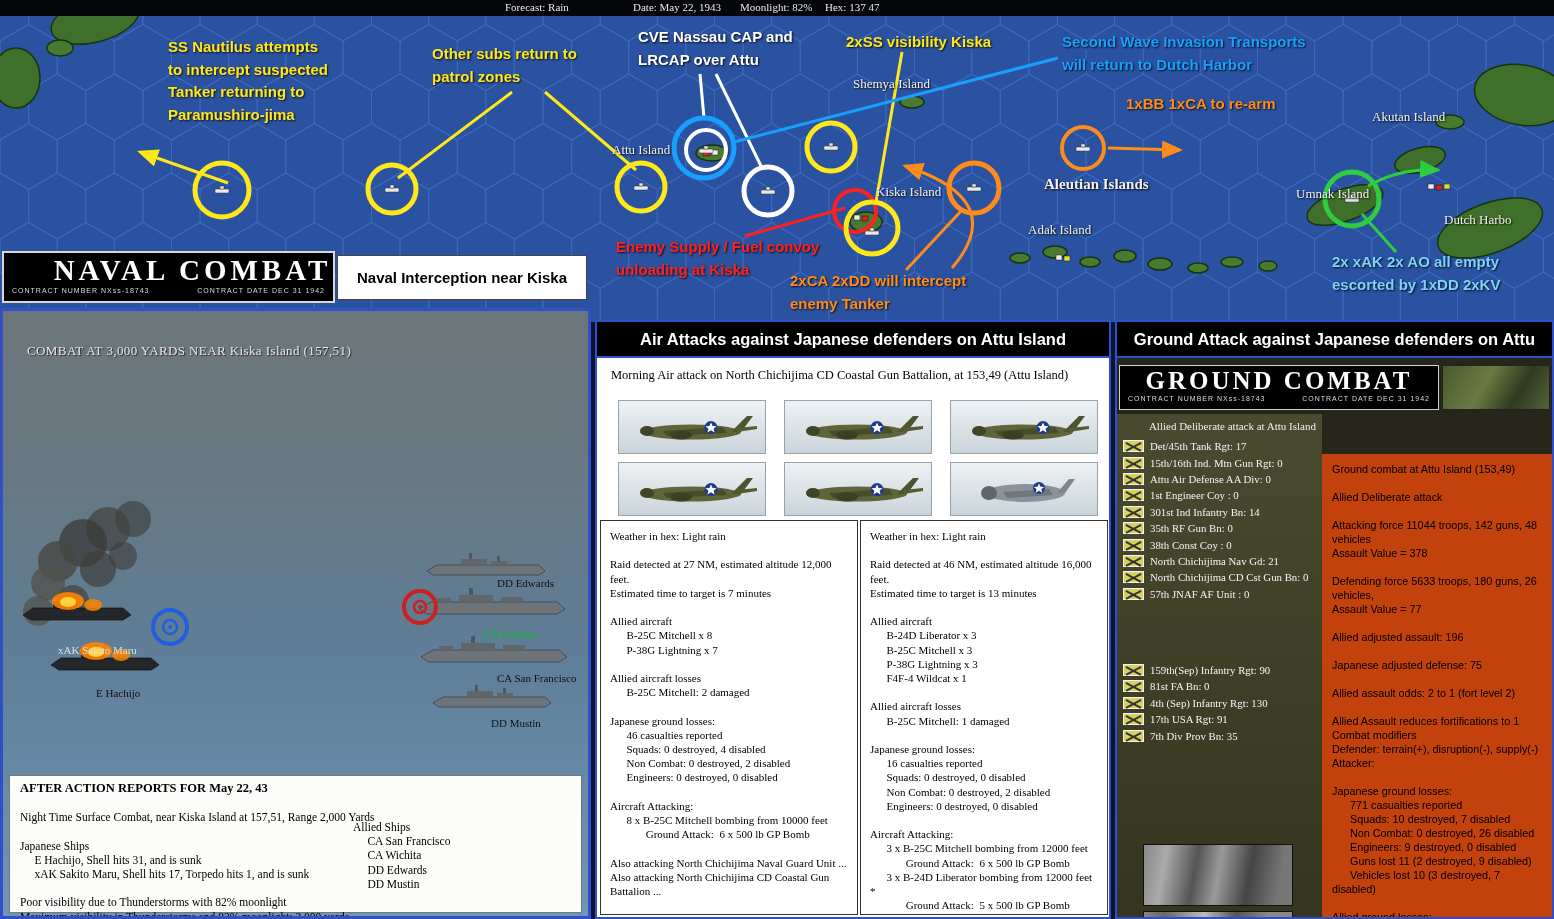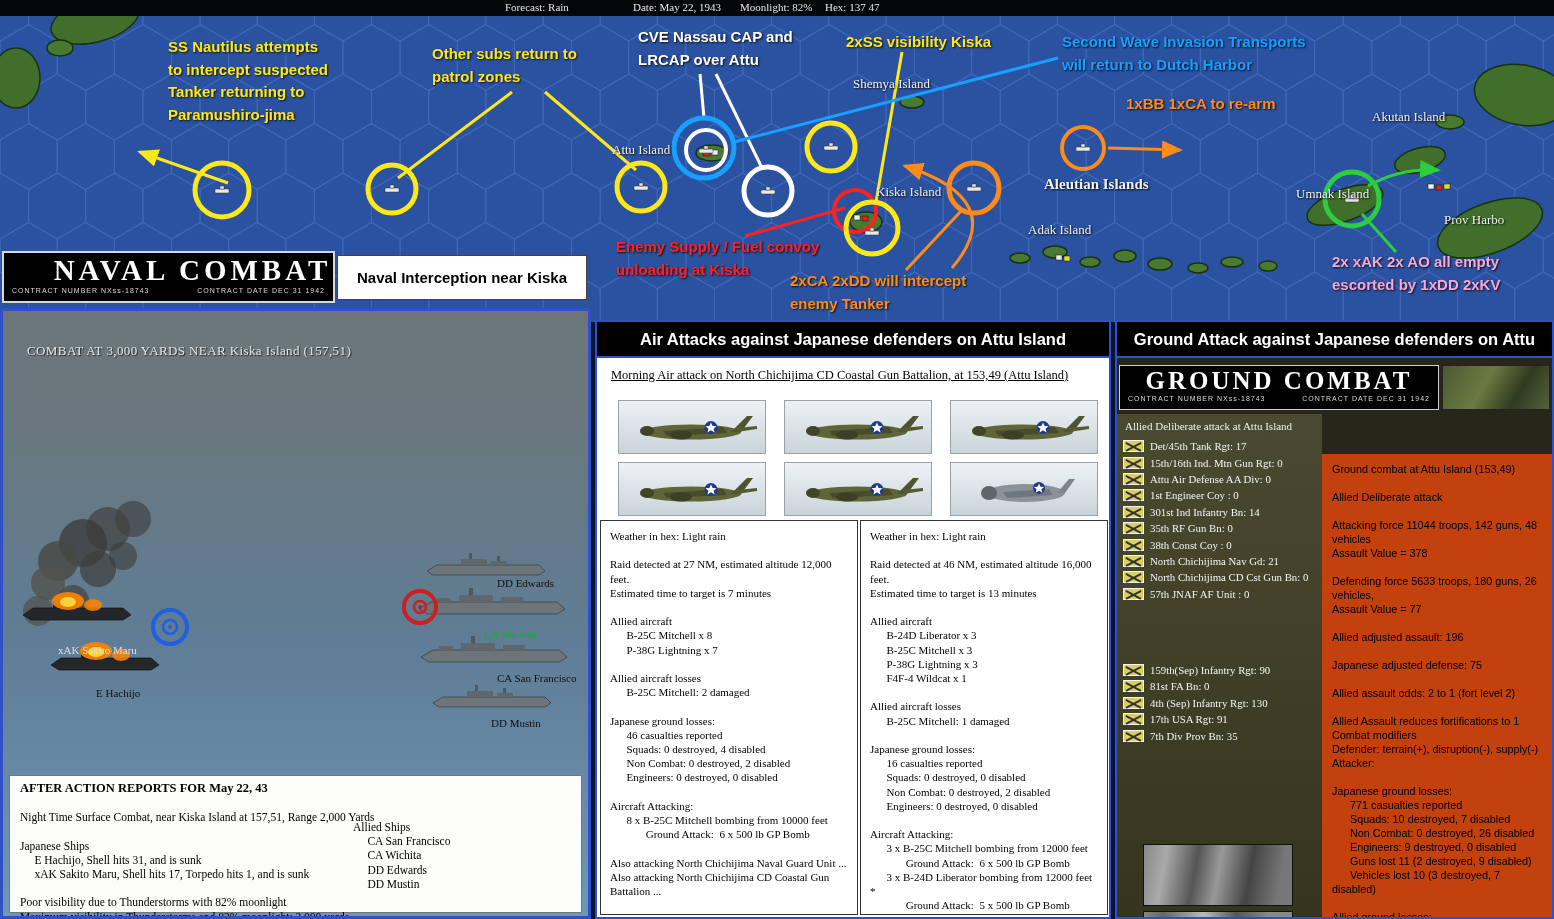--- a/index.html
+++ b/index.html
@@ -12,21 +12,21 @@
   #hexgrid polygon { fill:none; stroke:#3d68bc; stroke-width:1.1; opacity:.85; }
   .statusbar { position:absolute; top:0; left:0; width:100%; height:16px; background:#05060a; color:#e9e9e9;
                font-family:"Liberation Serif",serif; font-size:11px; z-index:6; }
   .statusbar span { position:absolute; top:1px; white-space:nowrap; }
   .island-label { position:absolute; color:#f2f2f2; font-family:"Liberation Serif",serif; font-size:13px;
                   text-shadow:1px 1px 2px #000; white-space:nowrap; z-index:4; }
   .island-label.big { font-size:15px; font-weight:bold; }
   .anno { position:absolute; font-weight:bold; font-size:15px; line-height:1.5; white-space:pre-line;
           text-shadow:1px 1px 2px rgba(0,0,0,.85); z-index:5; }
   .anno.yellow{color:#ffe81a} .anno.white{color:#ffffff} .anno.blue{color:#18a0ff}
-  .anno.orange{color:#ff8c1a} .anno.red{color:#ff2020} .anno.green{color:#f9a8d4}
+  .anno.orange{color:#ff8c1a} .anno.red{color:#ff2020} .anno.green{color:#7dd3fc}
 
   
   .nc-banner { position:absolute; left:2px; top:251px; width:333px; height:52px; background:#000;
                border:2px solid #d8d8d8; color:#fff; z-index:8; }
   .nc-banner .big { font-family:"Liberation Serif",serif; font-weight:bold; font-size:29px; letter-spacing:4px;
                     text-align:center; line-height:34px;padding-left:48px; }
   .contract { display:flex; justify-content:space-between; padding:0 8px; font-size:7px; letter-spacing:1px; color:#dcdcdc; }
   .nc-caption { position:absolute; left:337px; top:255px; width:250px; height:45px; background:#fff; color:#000;
                 font-weight:bold; font-size:15px; display:flex; align-items:center; justify-content:center;
                 border:1px solid #444; z-index:8; }
@@ -43,40 +43,40 @@
          padding:5px 10px; font-family:"Liberation Serif",serif; color:#000; }
   .aar-title { font-weight:bold; font-size:12.5px; }
   .aar .block { white-space:pre-wrap; font-size:11.5px; line-height:14.2px; }
   .allied-block { position:absolute; left:343px; top:44px; }
 
   
   .air-panel { position:absolute; left:595px; top:320px; width:516px; height:599px; border:2px solid #3050c8;
                background:#fff; z-index:7; }
   .panel-banner { height:36px; background:#000; color:#fff; display:flex; align-items:center; justify-content:center;
                   font-weight:bold; font-size:16.5px; border-bottom:2px solid #3050c8; }
-  .air-attack-title { position:absolute; left:14px; top:46px; font-family:"Liberation Serif",serif; font-size:12.5px; color:#000;text-decoration:underline; }
+  .air-attack-title { position:absolute; left:14px; top:46px; font-family:"Liberation Serif",serif; font-size:12.5px; color:#000; }
   .plane-cell { position:absolute; width:148px; height:54px; border:1px solid #98a2a8;
                 background:linear-gradient(180deg,#eef2f5,#c9d4da); }
   .report-box { position:absolute; top:198px; bottom:2px; border:1px solid #333; background:#fff; padding:8px 9px;
                 font-family:"Liberation Serif",serif; font-size:11px; line-height:14.2px; white-space:pre-wrap; color:#000;
                 overflow:hidden; }
   #air-report-left { left:3px; width:258px; }
   #air-report-right { left:263px; width:248px; }
 
   
   .ground-panel { position:absolute; left:1115px; top:320px; width:439px; height:599px; border:2px solid #3050c8;
                   background:#26261a; z-index:7; }
   .gc-banner { position:absolute; left:2px; top:43px; width:320px; height:45px; background:#000;
                border:1px solid #cfcfcf; color:#fff; }
   .gc-banner .big { font-family:"Liberation Serif",serif; font-weight:bold; font-size:25px; letter-spacing:3px;
                     text-align:center; line-height:29px; }
   .gc-thumb { position:absolute; left:325px; top:43px; width:108px; height:45px; border:1px solid #222;
               background:linear-gradient(120deg,#4a5a30,#6b7a42 40%,#2f3a20 70%,#55633a); }
   .units-col { position:absolute; left:0; top:92px; width:205px; bottom:0;
-               background:linear-gradient(180deg,#4a4a30,#35351f); padding:4px 6px; overflow:hidden; }
+               background:linear-gradient(180deg,#4a4a30,#35351f); padding:4px 6px; overflow:hidden;text-align:right; }
   .units-header { color:#f0f0f0; font-family:"Liberation Serif",serif; font-size:11px; margin:2px 0 6px 2px; }
   .unit-row { display:flex; align-items:center; height:16.4px; gap:6px; }
   .unit-icon { position:relative; width:21px; height:12px; background:#d8d15e; border:1px solid #f2f2f2; flex:0 0 auto; }
   .unit-icon::before,.unit-icon::after { content:""; position:absolute; left:1px; top:5px; width:17px; height:1.6px; background:#333; }
   .unit-icon::before { transform:rotate(28deg); } .unit-icon::after { transform:rotate(-28deg); }
   .unit-label { color:#f5f5f5; font-family:"Liberation Serif",serif; font-size:10.8px; white-space:nowrap; }
   .units-gap { height:60px; }
   .photo { position:absolute; left:26px; width:150px; border:1px solid #111; }
   #photo1 { top:430px; height:62px; background:linear-gradient(100deg,#888 0%,#aaa 15%,#555 35%,#999 50%,#444 70%,#777 90%); }
   #photo2 { top:497px; height:74px; background:linear-gradient(80deg,#999,#666 20%,#bbb 45%,#555 65%,#888 85%); }
@@ -462,21 +462,21 @@
       <span style="left:825px">Hex: 137 47</span>
     </div>
 
     <div class="island-label" style="left:612px;top:142px">Attu Island</div>
     <div class="island-label" style="left:853px;top:76px">Shemya Island</div>
     <div class="island-label" style="left:876px;top:184px">Kiska Island</div>
     <div class="island-label big" style="left:1044px;top:176px">Aleutian Islands</div>
     <div class="island-label" style="left:1028px;top:222px">Adak Island</div>
     <div class="island-label" style="left:1296px;top:186px">Umnak Island</div>
     <div class="island-label" style="left:1372px;top:109px">Akutan Island</div>
-    <div class="island-label" style="left:1444px;top:212px">Prov Harbo</div>
+    <div class="island-label" style="left:1444px;top:212px">Dutch Harbo</div>
 
     <div class="anno yellow" style="left:168px;top:36px">SS Nautilus attempts
 to intercept suspected
 Tanker returning to
 Paramushiro-jima</div>
     <div class="anno yellow" style="left:432px;top:43px">Other subs return to
 patrol zones</div>
     <div class="anno white" style="left:638px;top:26px">CVE Nassau CAP and
 LRCAP over Attu</div>
     <div class="anno yellow" style="left:846px;top:31px">2xSS visibility Kiska</div>

